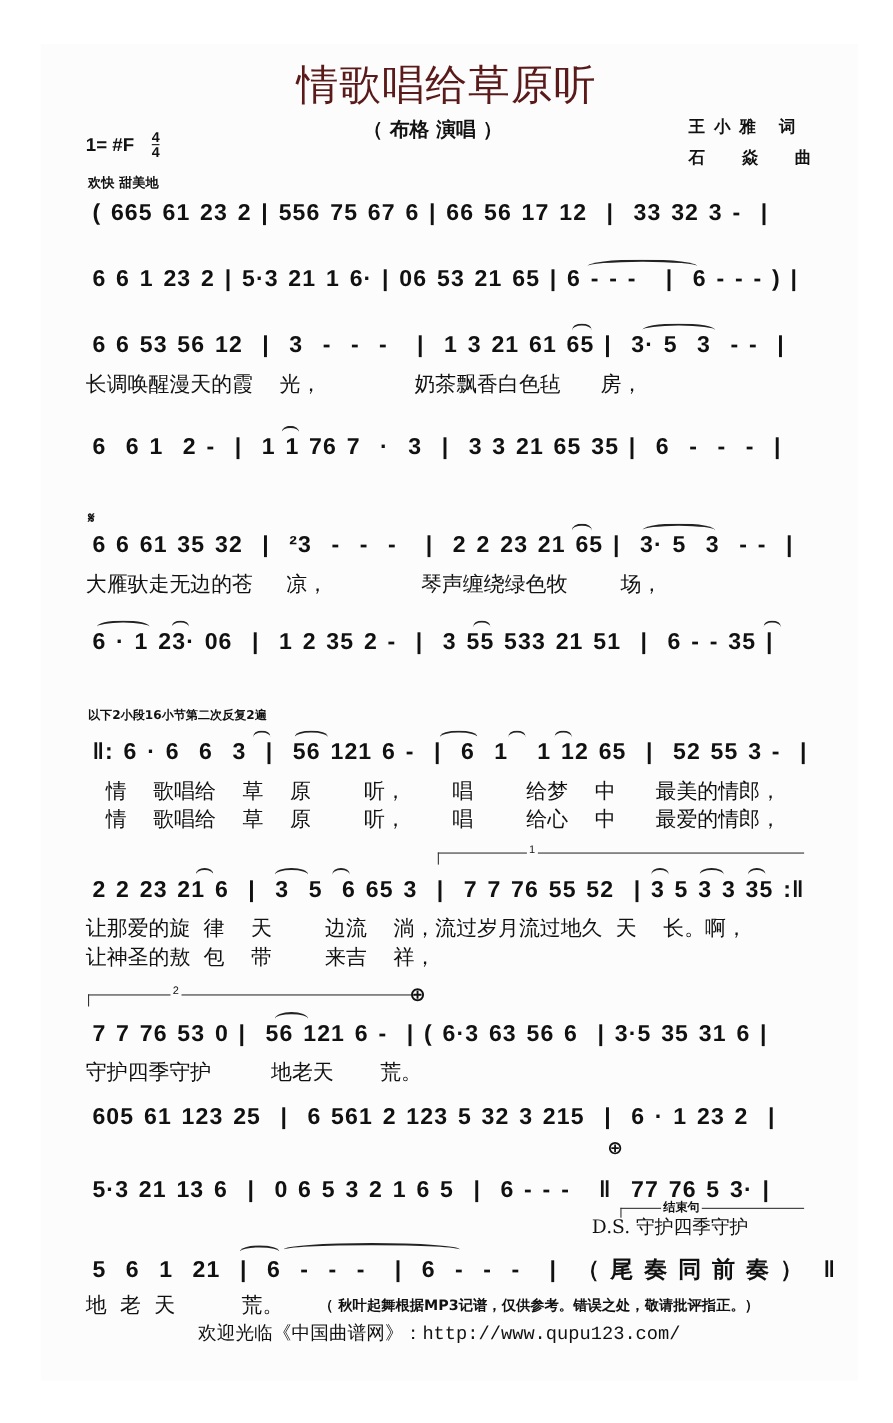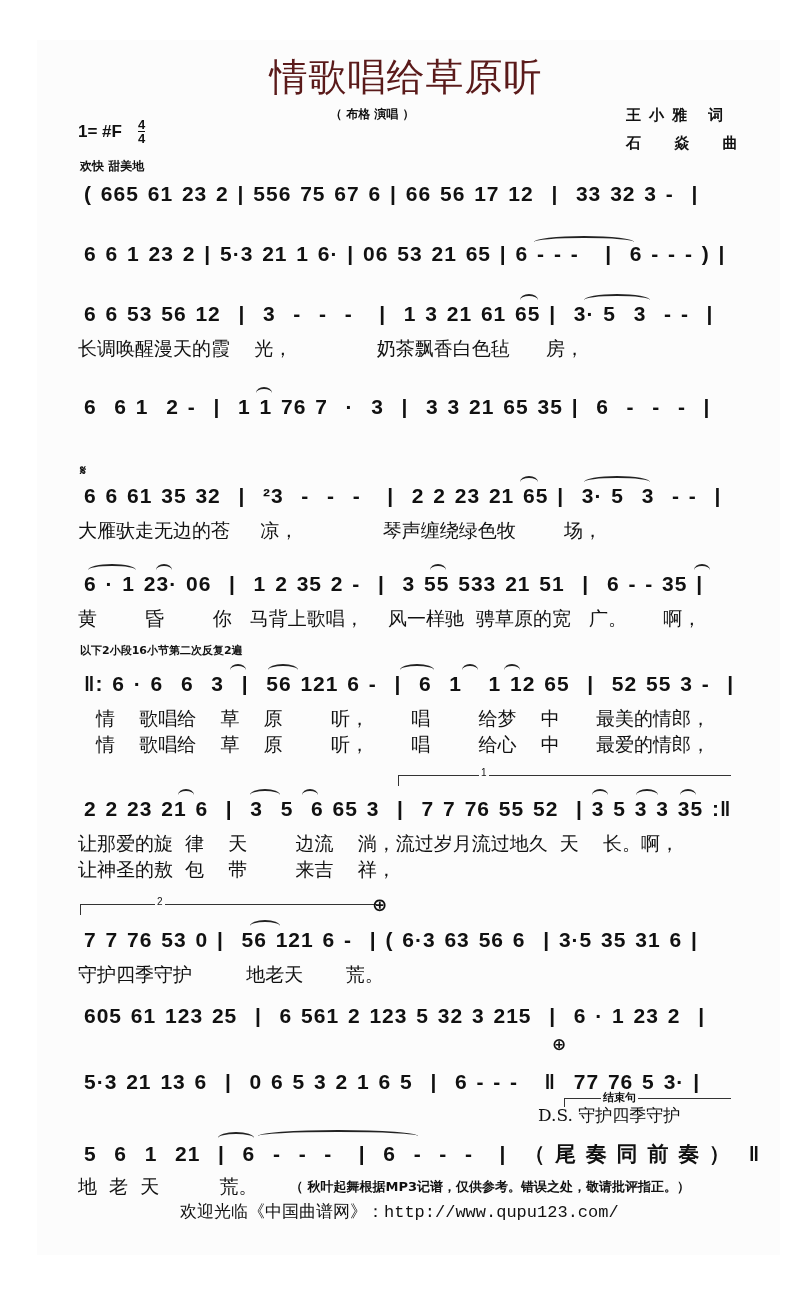--- a/index.html
+++ b/index.html
@@ -2,21 +2,21 @@
 <html><head>
 <meta charset="utf-8">
 <style>
   html, body { margin:0; padding:0; }
   body { width:812px; height:1294px; background:#ffffff; position:relative; overflow:hidden;
          font-family:"Liberation Sans", "DejaVu Sans", sans-serif; color:#111; }
   .panel { position:absolute; left:37px; top:40px; width:743px; height:1215px; background:#fcfcfc; }
   .abs { position:absolute; white-space:nowrap; }
   .title { left:0; width:812px; top:52px; text-align:center; font-size:38px; color:#5a1a1a;
            font-family:"DejaVu Sans", sans-serif; letter-spacing:1px; }
-  .singer { left:330px; top:106px; font-size:12px; font-weight:bold; font-family:"DejaVu Sans", sans-serif; }
+  .singer { left:330px; top:106px; font-size:18px; font-weight:bold; font-family:"DejaVu Sans", sans-serif; }
   .credit { font-family:"DejaVu Serif", serif; font-size:15px; font-weight:bold; letter-spacing:8px;text-align:right; }
   .key { left:78px; top:122px; font-size:17px; font-weight:bold; }
   .tsig { position:absolute; left:60px; top:-4px; font-size:13px; line-height:13px; text-align:center; }
   .tsig span { display:block; }
   .tsig .bar { border-top:1px solid #111; }
   .tempo { left:80px; top:158px; font-size:12px; font-weight:bold; font-family:"DejaVu Sans", sans-serif; }
 
   .row { position:absolute; left:84px; width:660px; height:36px; }
   .notes { position:absolute; left:0; top:0; font-size:21px; font-weight:bold; letter-spacing:1px;
            font-family:"Liberation Sans", sans-serif; white-space:pre; word-spacing:2px; }
@@ -73,21 +73,20 @@
   <div class="notes">6 6 61 35 32  |  ²3  -  -  -   |  2 2 23 21 65 |  3· 5  3  - -  |</div>
   <div class="lyric" style="left:-6px; top:34px;">大雁驮走无边的苍     凉，              琴声缠绕绿色牧        场，</div>
 </div>
 
 <div class="row" style="top:572px;">
   <div class="tie" style="left:4px; top:-8px; width:48px;"></div>
   <div class="tie" style="left:72px; top:-8px; width:16px;"></div>
   <div class="tie" style="left:346px; top:-8px; width:16px;"></div>
   <div class="tie" style="left:610px; top:-8px; width:16px;"></div>
   <div class="notes">6 · 1 23· 06  |  1 2 35 2 -  |  3 55 533 21 51  |  6 - - 35 |</div>
-  <div class="lyric" style="left:-6px; top:34px;">黄        昏        你   马背上歌唱，    风一样驰  骋草原的宽   广。      啊，</div>
 </div>
 
 <div class="abs" style="left:80px; top:643px; font-size:11px; font-weight:bold; font-family:'DejaVu Sans',sans-serif;text-align:center;">以下2小段16小节第二次反复2遍</div>
 <div class="row" style="top:672px;">
   <div class="tie" style="left:146px; top:-8px; width:16px;"></div>
   <div class="tie" style="left:184px; top:-8px; width:30px;"></div>
   <div class="tie" style="left:316px; top:-8px; width:34px;"></div>
   <div class="tie" style="left:378px; top:-8px; width:16px;"></div>
   <div class="tie" style="left:420px; top:-8px; width:16px;"></div>
   <div class="notes">‖: 6 · 6  6  3  |  56 121 6 -  |  6  1   1 12 65  |  52 55 3 -  |</div>

